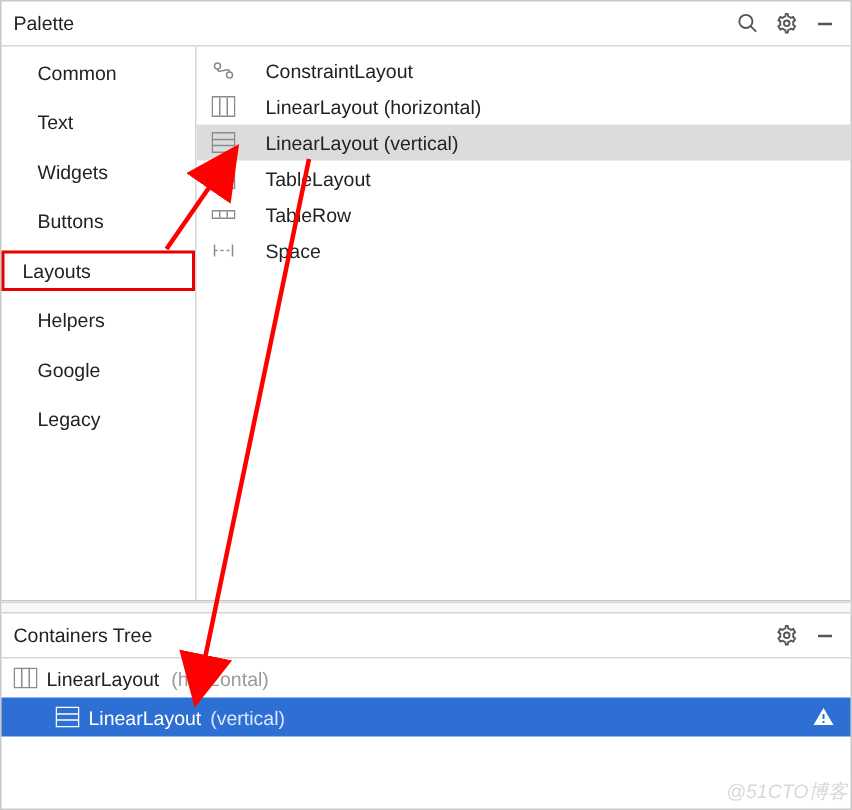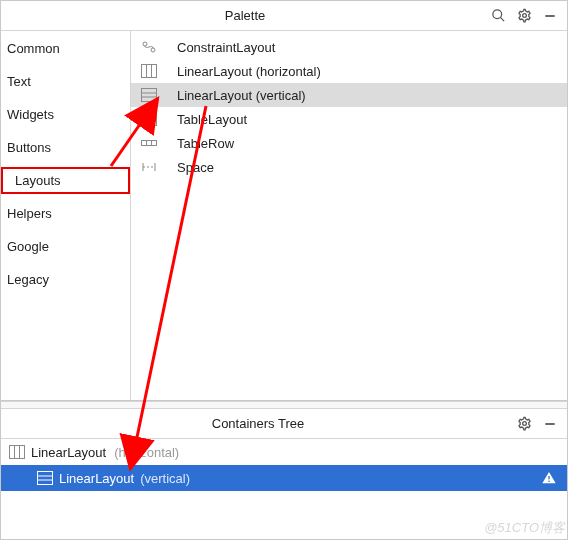--- a/index.html
+++ b/index.html
@@ -1,23 +1,23 @@
 <!DOCTYPE html>
 <html><head>
 <meta charset="utf-8">
 <style>
   * { box-sizing: border-box; font-family: "Segoe UI", Arial, sans-serif; }
   html,body { margin:0; padding:0; }
   .root { width:568px; height:540px; background:#fff; position:relative; border:1px solid #c9c9c9;}
-  .panel-head { height:30px; display:flex; align-items:center; padding:0 8px; border-bottom:1px solid #d6d6d6; font-size:13px; color:#222;text-align:center;}
+  .panel-head { height:30px; display:flex; align-items:center; padding:0 8px; border-bottom:1px solid #d6d6d6; font-size:13px; color:#222;}
   .panel-head .title { flex:1; }
   .panel-head .hicon { width:18px; height:18px; margin-left:8px; color:#555; display:flex; align-items:center; justify-content:center; cursor:pointer;}
   .palette-body { display:flex; height:370px; border-bottom:1px solid #c9c9c9;}
   .categories { width:130px; border-right:1px solid #d6d6d6; padding-top:4px;}
-  .cat { padding:6px 10px 6px 6px; font-size:13px; color:#222; cursor:pointer; margin-bottom:6px;}
+  .cat { padding:6px 10px 6px 24px; font-size:13px; color:#222; cursor:pointer; margin-bottom:6px;}
   .cat.selected { border:2px solid #e60000; padding:4px 8px 4px 12px; }
   .items { flex:1; padding-top:4px; position:relative;}
   .item { display:flex; align-items:center; height:24px; padding-left:10px; font-size:13px; color:#222; cursor:pointer; gap:20px;}
   .item.selected { background:#dcdcdc; }
   .item .ico { width:16px; height:16px; display:flex; align-items:center; justify-content:center; color:#6a6a6a;}
   .divider-gap { height:8px; background:#f7f7f7; border-top:1px solid #d6d6d6; border-bottom:1px solid #d6d6d6;}
   .tree-body { }
   .tree-row { display:flex; align-items:center; height:26px; font-size:13px; padding-left:8px; gap:6px; cursor:pointer;}
   .tree-row .ico { width:16px; height:16px; display:flex; align-items:center; justify-content:center; }
   .tree-row.root-row { color:#222; }

